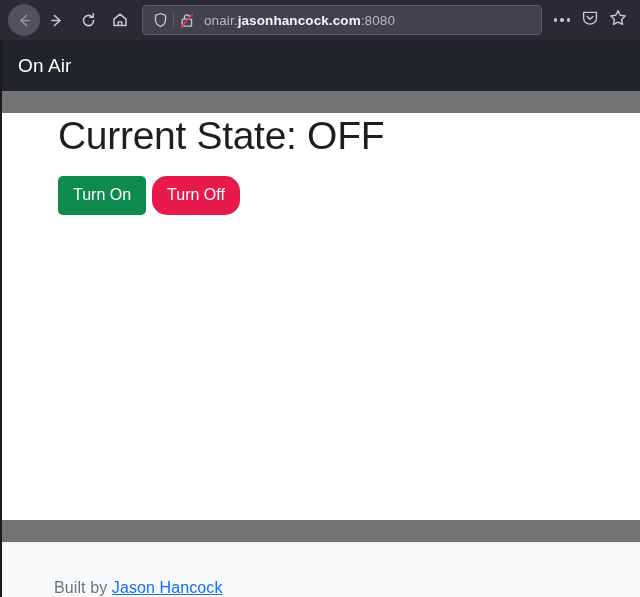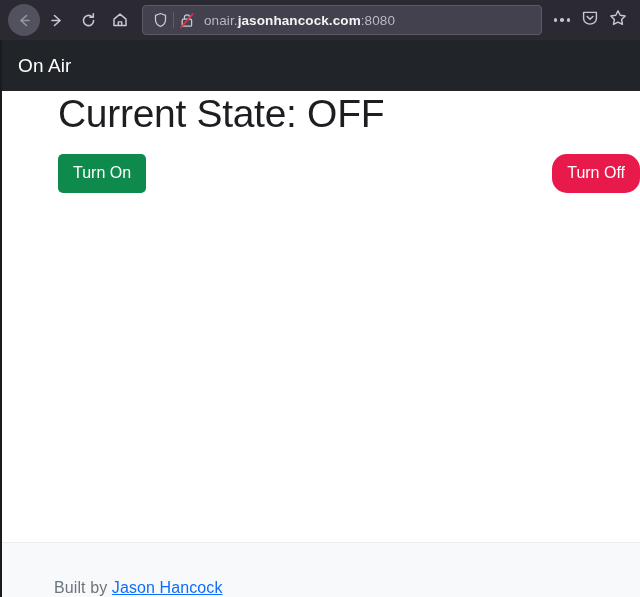--- a/index.html
+++ b/index.html
@@ -115,20 +115,21 @@
   }
 
   
   .viewport {
     flex: 1 1 auto;
     background: #737373;
     border-left: 2px solid #1a1a1f;
     display: flex;
     flex-direction: column;
     overflow: hidden;
+    gap: 22px;
   }
 
   .site-navbar {
     flex: 0 0 51px;
     background: #212529;
     display: flex;
     align-items: center;
     padding-left: 16px;
   }
   .navbar-brand {
@@ -149,21 +150,20 @@
     font-weight: normal;
     color: #1c1e21;
     line-height: 1.2;
     letter-spacing: -0.3px;
     margin-bottom: 16px;
   }
 
   .btn-row {
     display: flex;
     gap: 6px;
-    justify-content: space-between;
   }
 
   .btn {
     border: none;
     border-radius: 5px;
     color: #ffffff;
     font-family: "Liberation Sans", sans-serif;
     font-size: 16px;
     line-height: 1;
     padding: 11px 15px 12px 15px;

